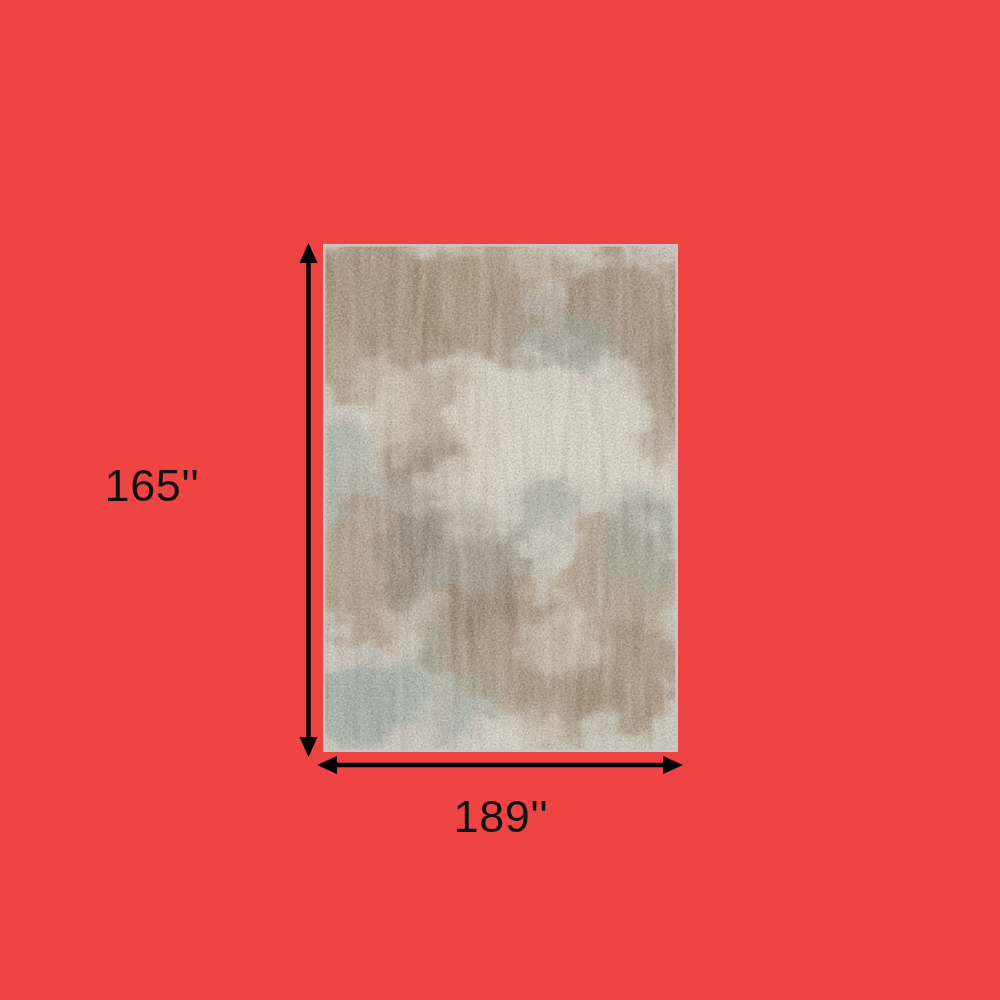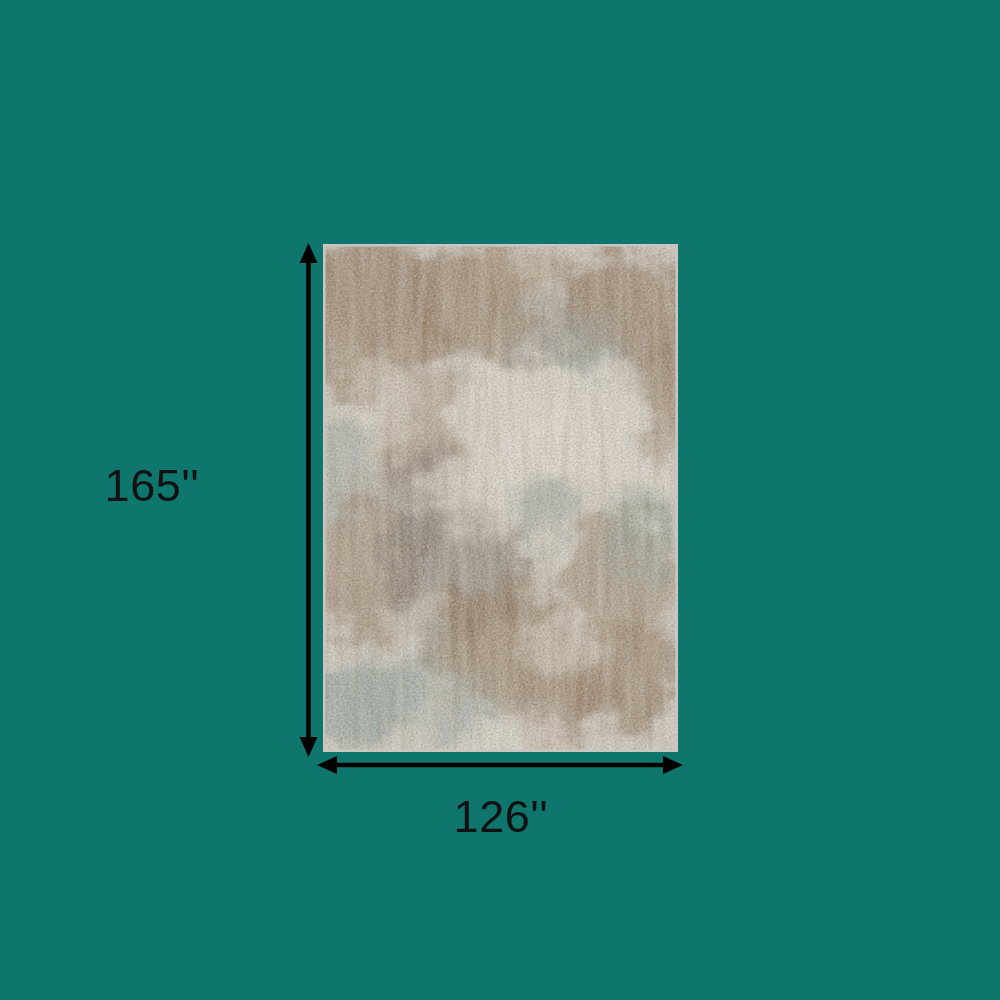--- a/index.html
+++ b/index.html
@@ -7,21 +7,21 @@
     padding: 0;
     background: #ffffff;
     width: 1000px;
     height: 1000px;
     font-family: "Liberation Sans", sans-serif;
   }
   .stage {
     position: relative;
     width: 1000px;
     height: 1000px;
-    background: #0f766e;
+    background: #ef4444;
     overflow: hidden;
   }
   .rug {
     position: absolute;
     left: 323px;
     top: 244px;
     width: 355px;
     height: 508px;
   }
   .rug svg {
@@ -143,15 +143,15 @@
       <polygon points="308.5,757 299.5,737 317.5,737"></polygon>
     </g>
     <g>
       <line x1="333" y1="765" x2="667" y2="765"></line>
       <polygon points="317,765 337,756 337,774"></polygon>
       <polygon points="683,765 663,756 663,774"></polygon>
     </g>
   </svg>
 
   <div class="dim-label height">165''</div>
-  <div class="dim-label width">126''</div>
+  <div class="dim-label width">189''</div>
 
 </div>
 
 </body></html>

